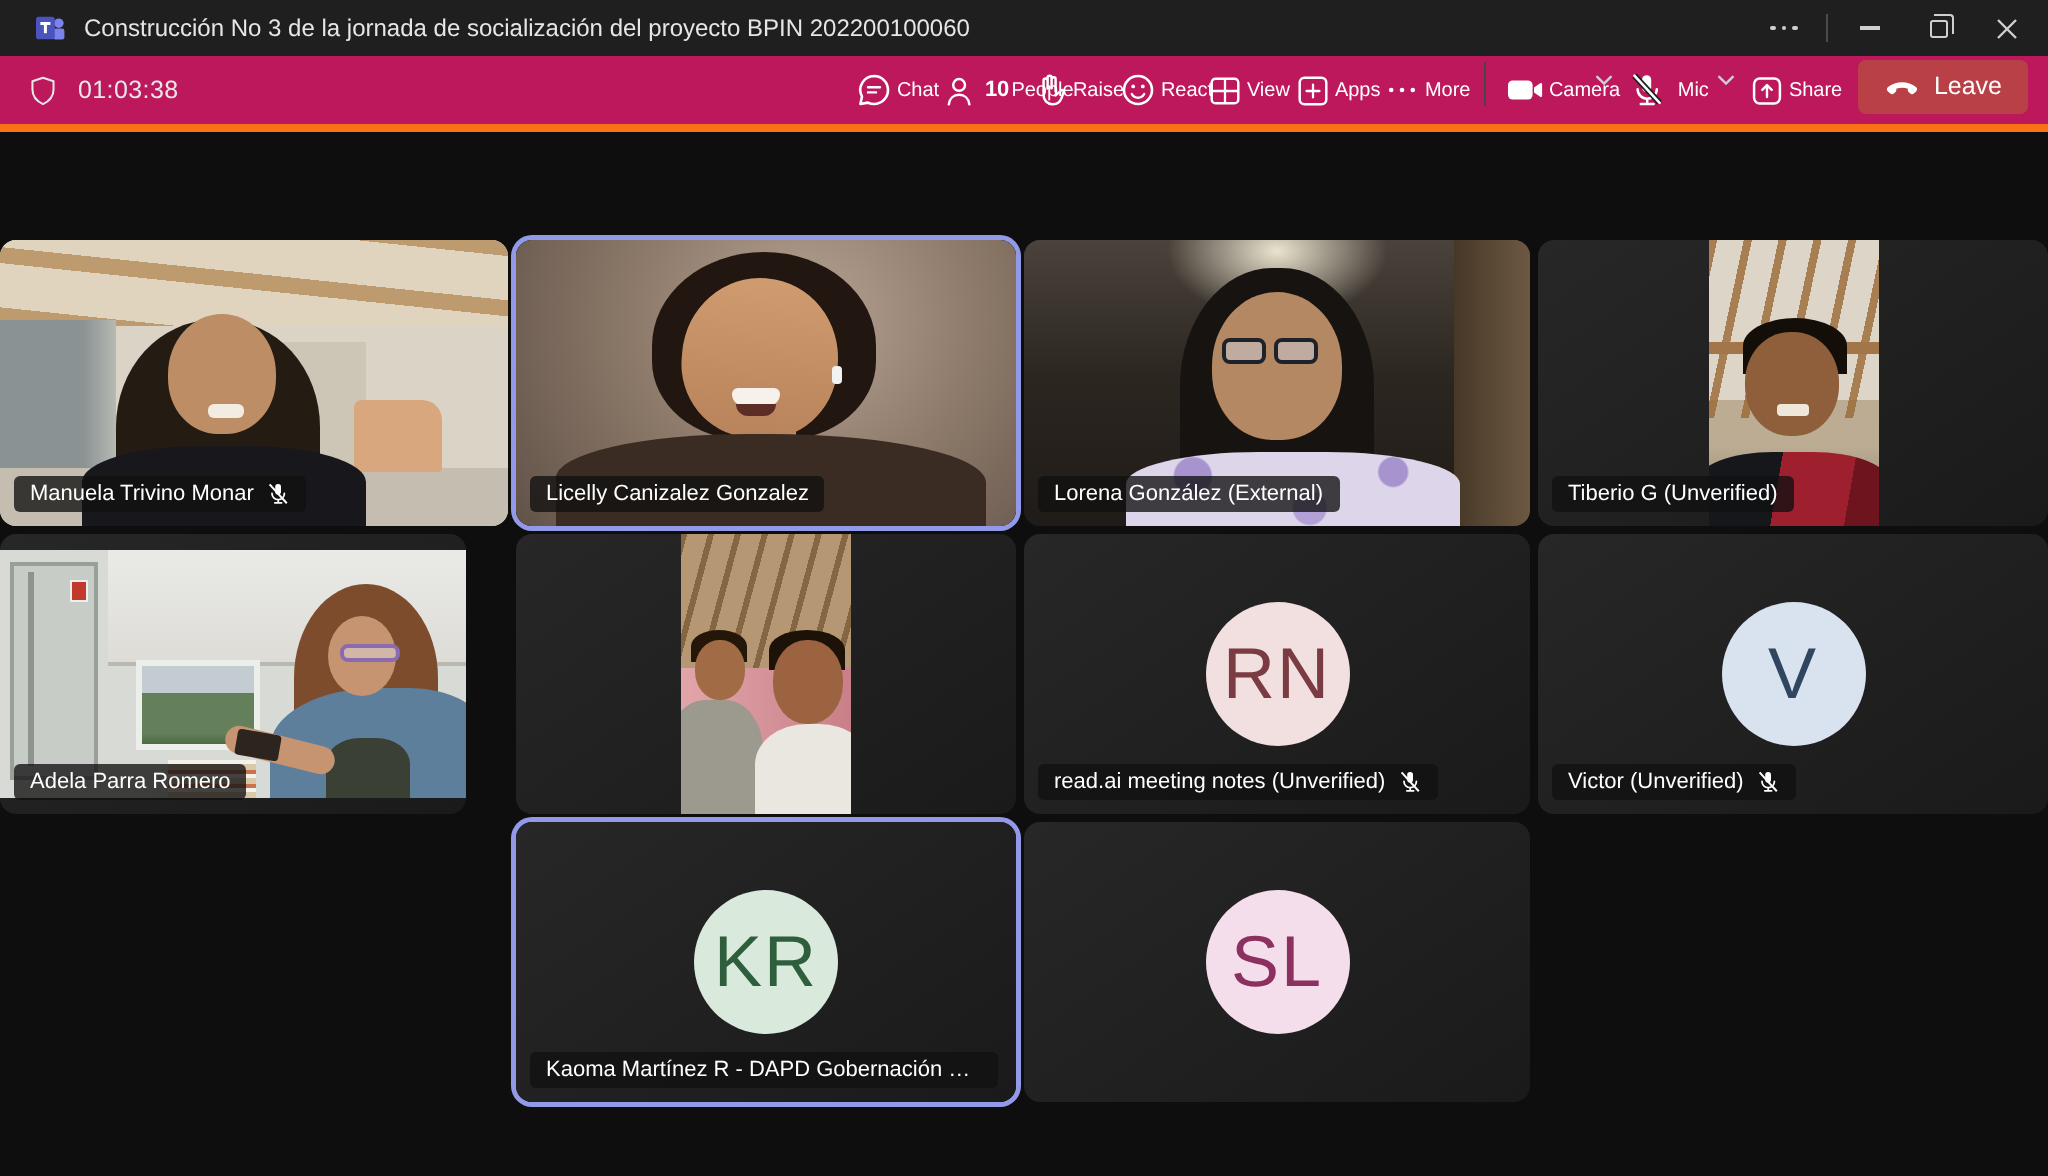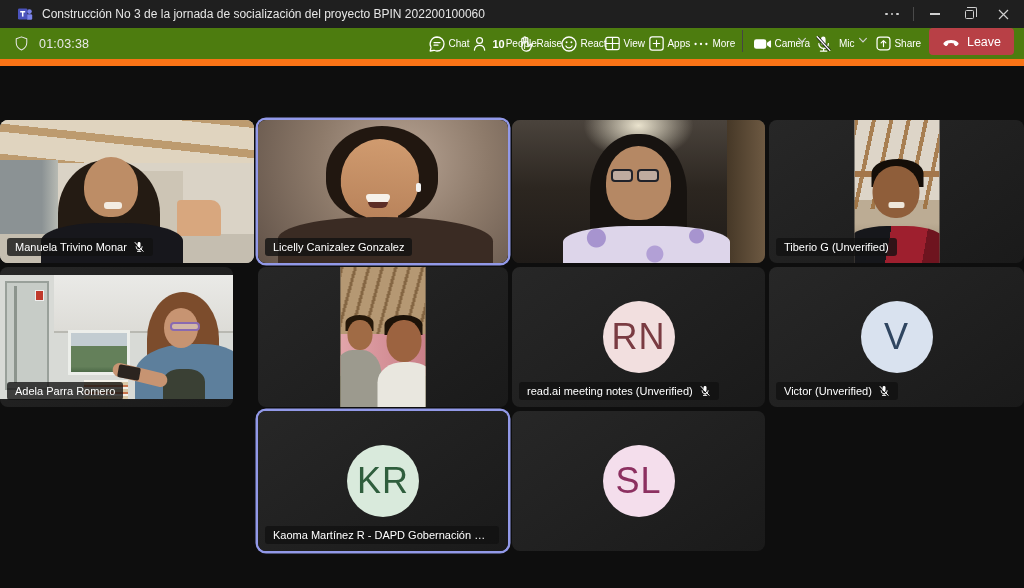--- a/index.html
+++ b/index.html
@@ -18,21 +18,21 @@
   .dots3 i { width:2.5px; height:2.5px; border-radius:50%; background:#cfcfcf; }
   .vsep-title { width:1px; height:14px; background:#4a4a4a; margin:0 4px; }
   .min-glyph { width:10px; height:1.4px; background:#cfcfcf; }
   .max-glyph { position:relative; width:9px; height:9px; border:1.1px solid #cfcfcf; border-radius:1.5px; }
   .max-glyph:before { content:""; position:absolute; left:1.5px; top:-3.5px; width:9px; height:9px;
                       border-top:1.1px solid #cfcfcf; border-right:1.1px solid #cfcfcf; border-radius:0 2px 0 0; }
   .winbtn-close { margin-right:4px; }
 
   
   .toolbar { position:absolute; left:0; top:28px; width:1024px; height:38px;
-             background:#4d7c0f; border-bottom:7px solid #f97316;
+             background:#be185d; border-bottom:4px solid #f97316;
              display:flex; align-items:center; }
   .timer-wrap { display:flex; align-items:center; gap:9px; margin-left:13px; color:#e8e8e8; }
   .timer-text { font-size:12.5px; letter-spacing:.2px; }
   .tflex { flex:1; }
   .tbtn { width:41px; height:38px; display:flex; flex-direction:row; align-items:center;
           justify-content:space-between; gap:1px; margin:0 1.5px; cursor:default; }
   .tbtn .lab { font-size:10px; color:#ffffff; }
   .iconrow { display:flex; align-items:center; gap:2px; height:19px; }
   .badge10 { font-size:11px; font-weight:bold; color:#fff; }
   .vsep-tool { width:1px; height:22px; background:#454545; margin:0 8px 6px 8px; align-self:center; }
@@ -395,20 +395,23 @@
         <div class="lo-glow"></div>
           <div class="lo-wallR"></div>
         <div class="lo-hair"></div>
           <div class="lo-face"></div>
         <div class="lo-gl">
             <i></i>
             <i></i>
           </div>
         <div class="lo-shirt"></div>
       </div>
+      <div class="plabel">
+        <span class="nm">Lorena González (External)</span>
+      </div>
     </div>
 
     <div class="tile" id="t3">
       <div class="pvid s3v">
         <div class="scene">
           <div class="ti-beams"></div>
             <div class="ti-beamh"></div>
           <div class="ti-hair"></div>
             <div class="ti-face"></div>
             <div class="ti-smile"></div>

